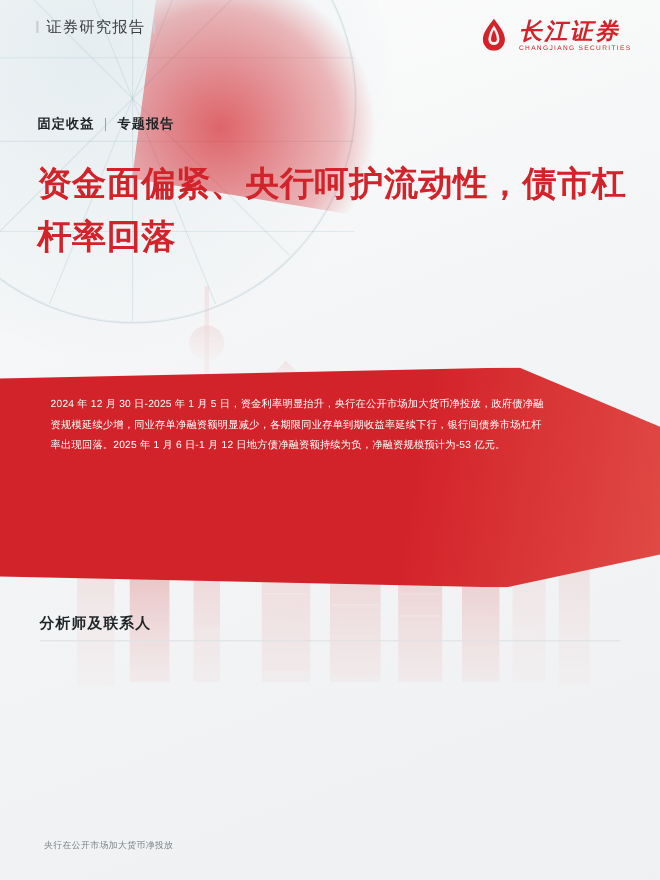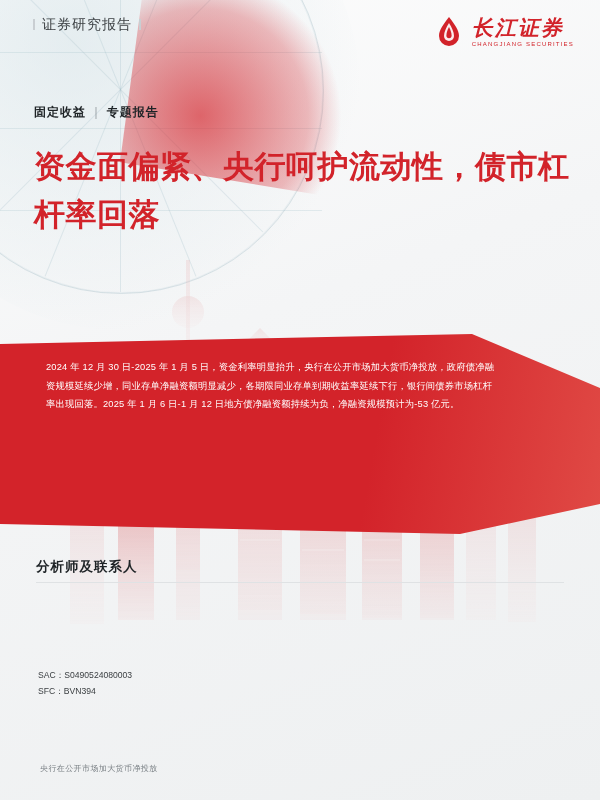--- a/index.html
+++ b/index.html
@@ -409,20 +409,16 @@
       <div class="band-body">2024 年 12 月 30 日-2025 年 1 月 5 日，资金利率明显抬升，央行在公开市场加大货币净投放，政府债净融资规模延续少增，同业存单净融资额明显减少，各期限同业存单到期收益率延续下行，银行间债券市场杠杆率出现回落。2025 年 1 月 6 日-1 月 12 日地方债净融资额持续为负，净融资规模预计为-53 亿元。</div>
     </div>
   </div>
 
   <div class="analyst">
     <div class="analyst-title">分析师及联系人</div>
   </div>
   <div class="divider"></div>
 
 
-  <div class="codes">
-    <div>SAC：S0490524080003</div>
-    <div>SFC：BVN394</div>
-  </div>
 
   <div class="footer">央行在公开市场加大货币净投放</div>
 
 </div>
 
 </body></html>

